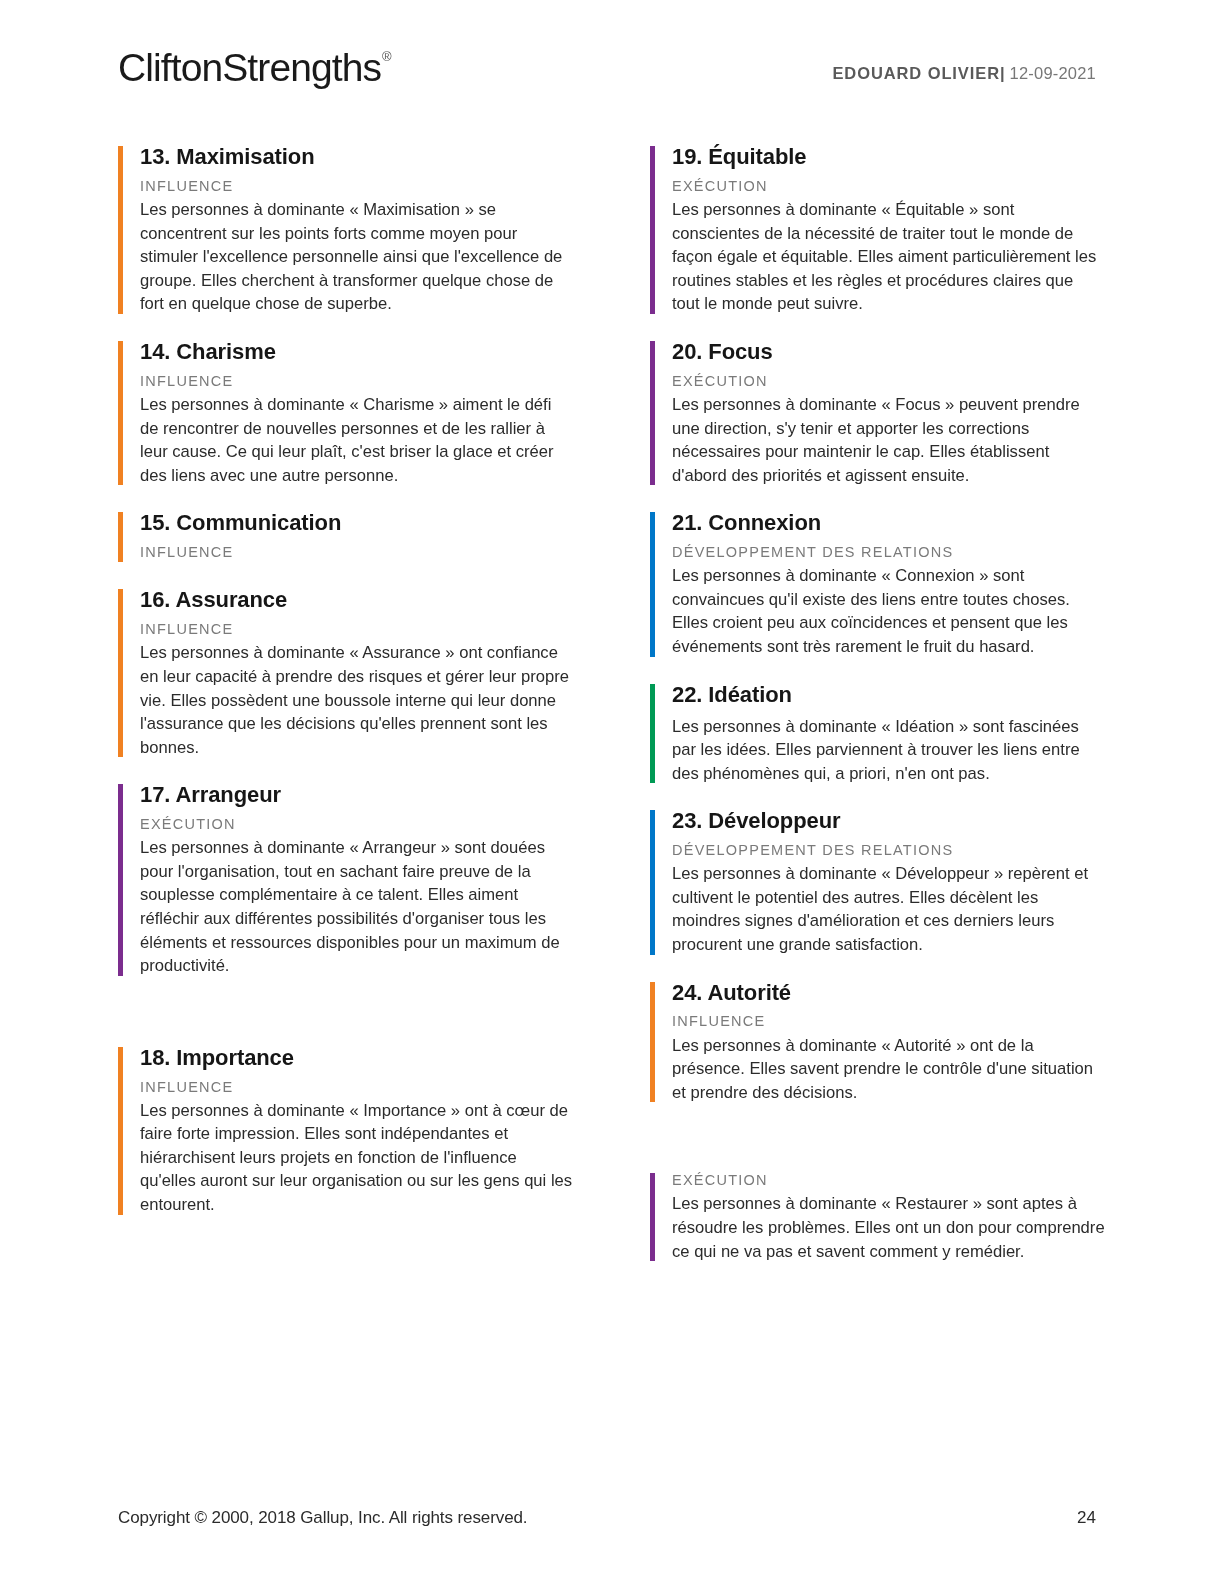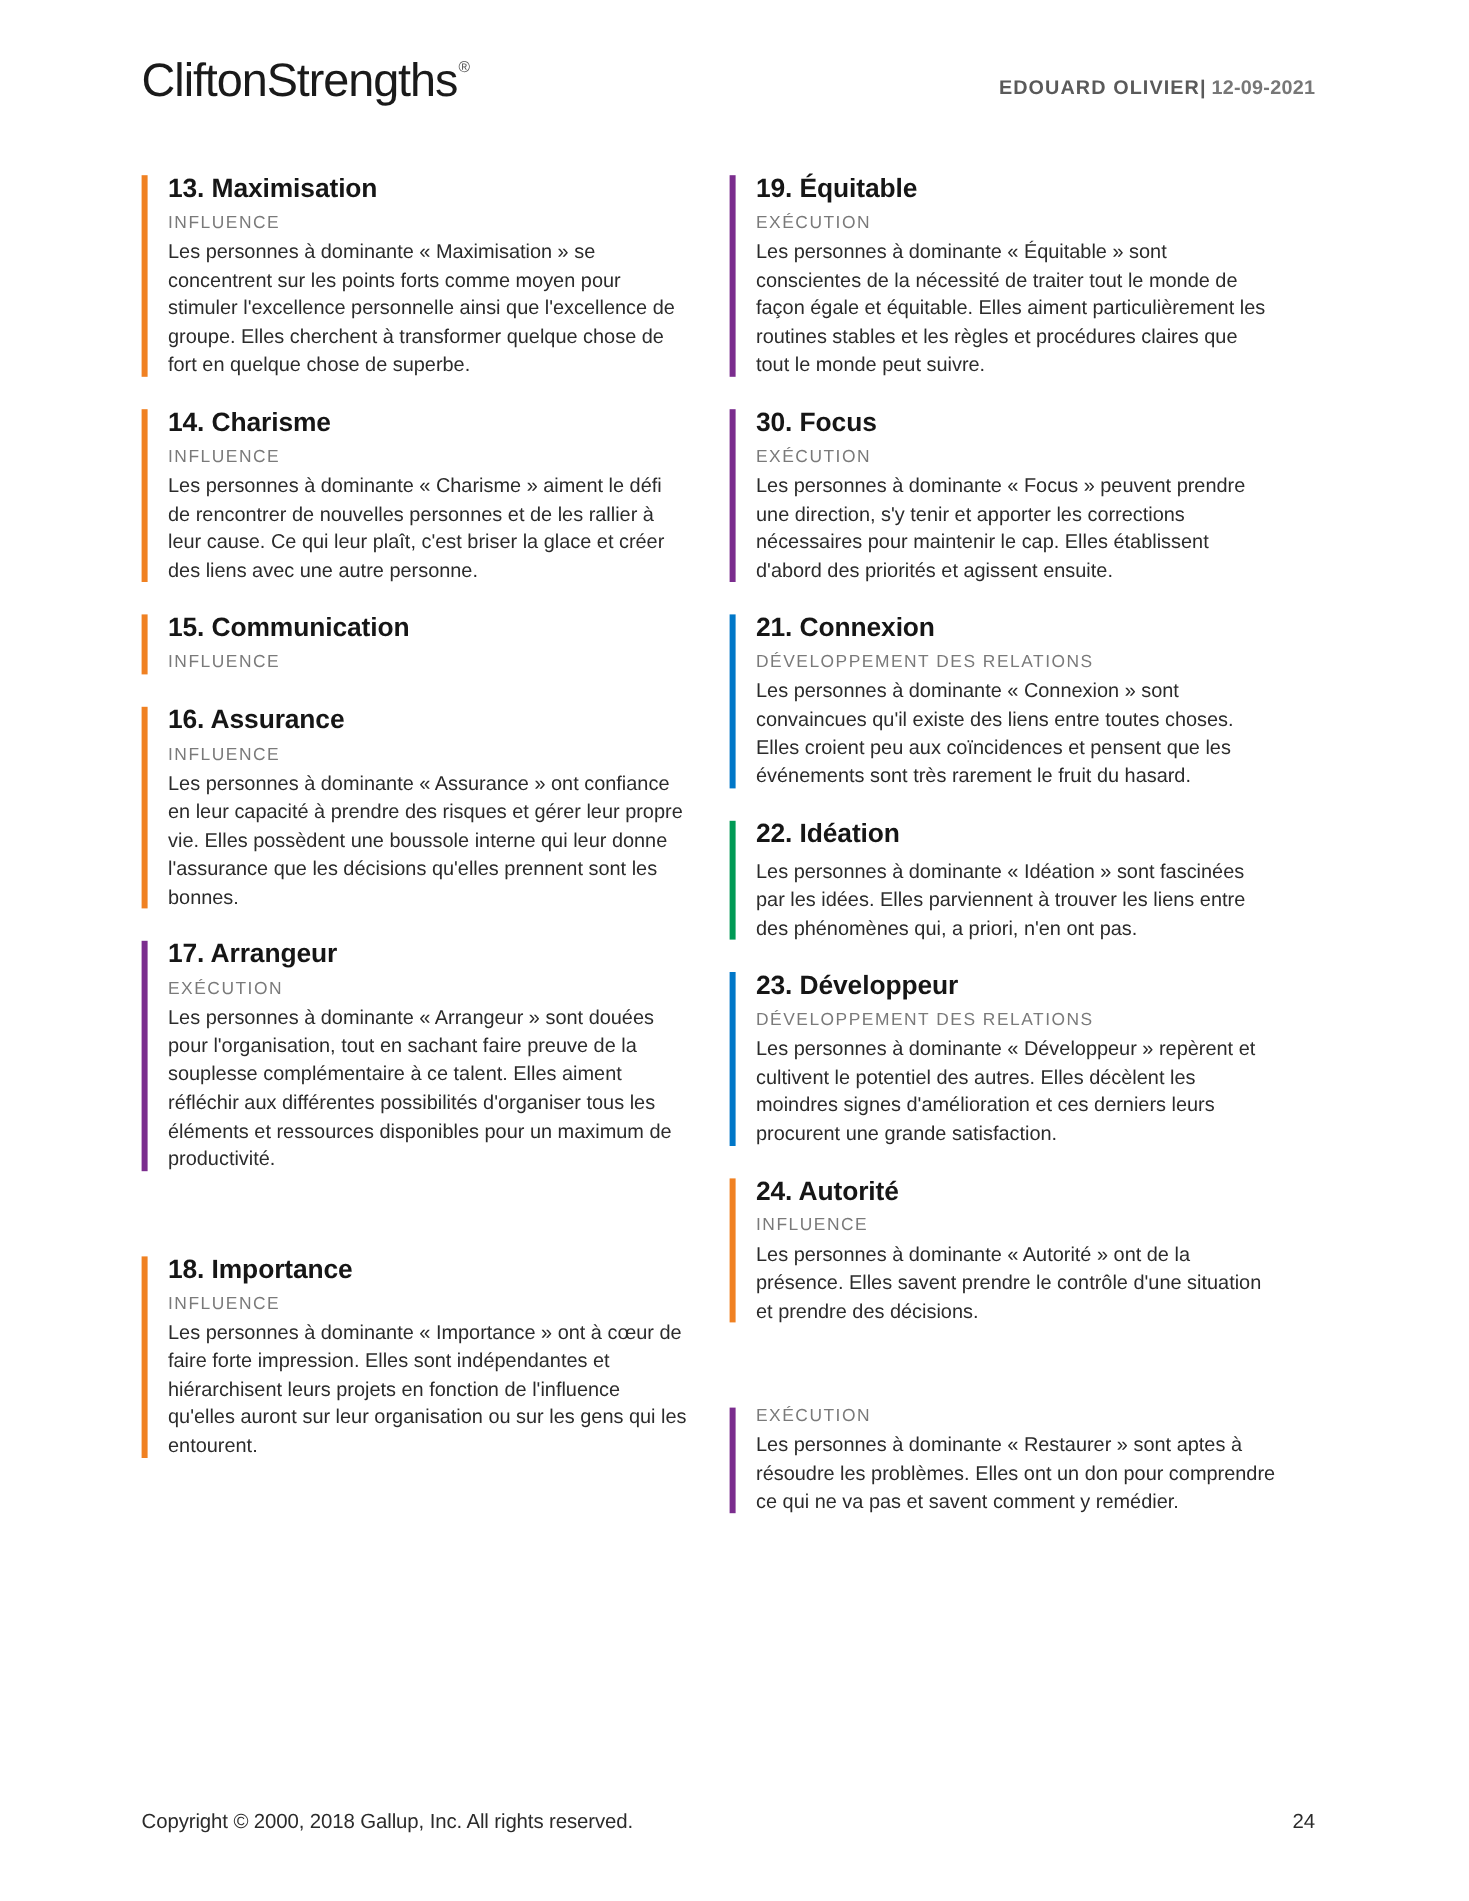--- a/index.html
+++ b/index.html
@@ -61,32 +61,32 @@
   .header-meta .who {
     font-weight: 700;
     color: #5a5a5a;
     letter-spacing: 0.9px;
   }
   .header-meta .bar {
     font-weight: 700;
     color: #5a5a5a;
   }
   .header-meta .date {
-    font-weight: 700;
+    font-weight: 400;
     color: #777;
   }
 
   
   .columns {
     position: absolute;
     top: 144px;
     left: 118px;
     width: 988px;
     display: flex;
-    gap: 35px;
+    gap: 77px;
   }
   .col {
     width: 455px;
     display: flex;
     flex-direction: column;
   }
 
   
   .entry {
     position: relative;
@@ -198,21 +198,21 @@
 
     <div class="col">
       <div class="entry">
         <div class="accent" style="background-color: rgb(123, 45, 142);"></div>
         <h2 class="title">19. Équitable</h2>
         <div class="domain">EXÉCUTION</div>
         <p class="desc">Les personnes à dominante « Équitable » sont conscientes de la nécessité de traiter tout le monde de façon égale et équitable. Elles aiment particulièrement les routines stables et les règles et procédures claires que tout le monde peut suivre.</p>
       </div>
       <div class="entry">
         <div class="accent" style="background-color: rgb(123, 45, 142);"></div>
-        <h2 class="title">30. Focus</h2>
+        <h2 class="title">20. Focus</h2>
         <div class="domain">EXÉCUTION</div>
         <p class="desc">Les personnes à dominante « Focus » peuvent prendre une direction, s'y tenir et apporter les corrections nécessaires pour maintenir le cap. Elles établissent d'abord des priorités et agissent ensuite.</p>
       </div>
       <div class="entry">
         <div class="accent" style="background-color: rgb(0, 119, 200);"></div>
         <h2 class="title">21. Connexion</h2>
         <div class="domain">DÉVELOPPEMENT DES RELATIONS</div>
         <p class="desc">Les personnes à dominante « Connexion » sont convaincues qu'il existe des liens entre toutes choses. Elles croient peu aux coïncidences et pensent que les événements sont très rarement le fruit du hasard.</p>
       </div>
       <div class="entry">

